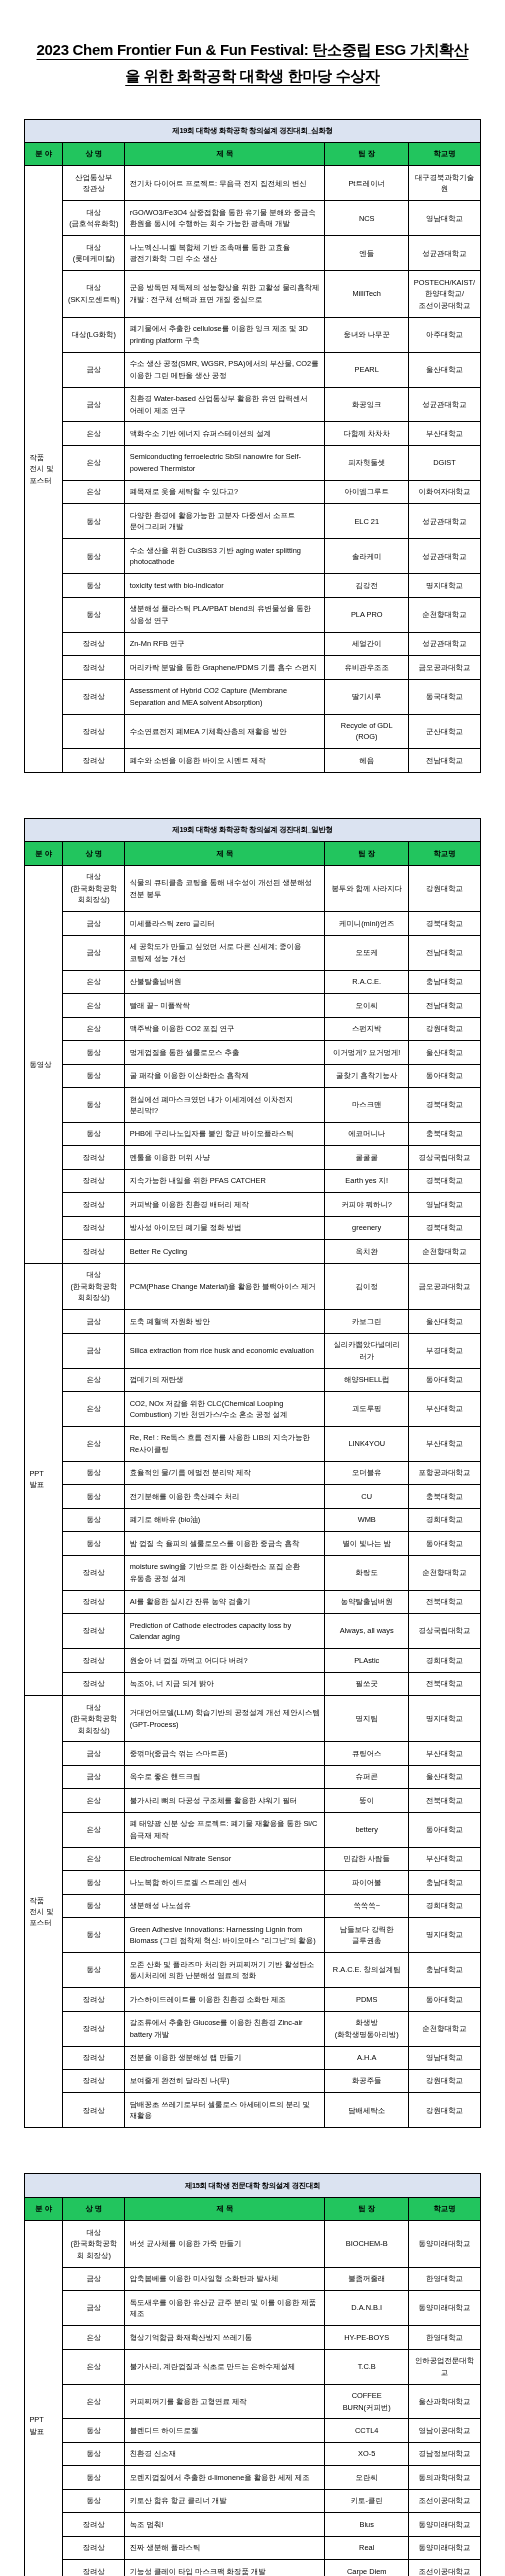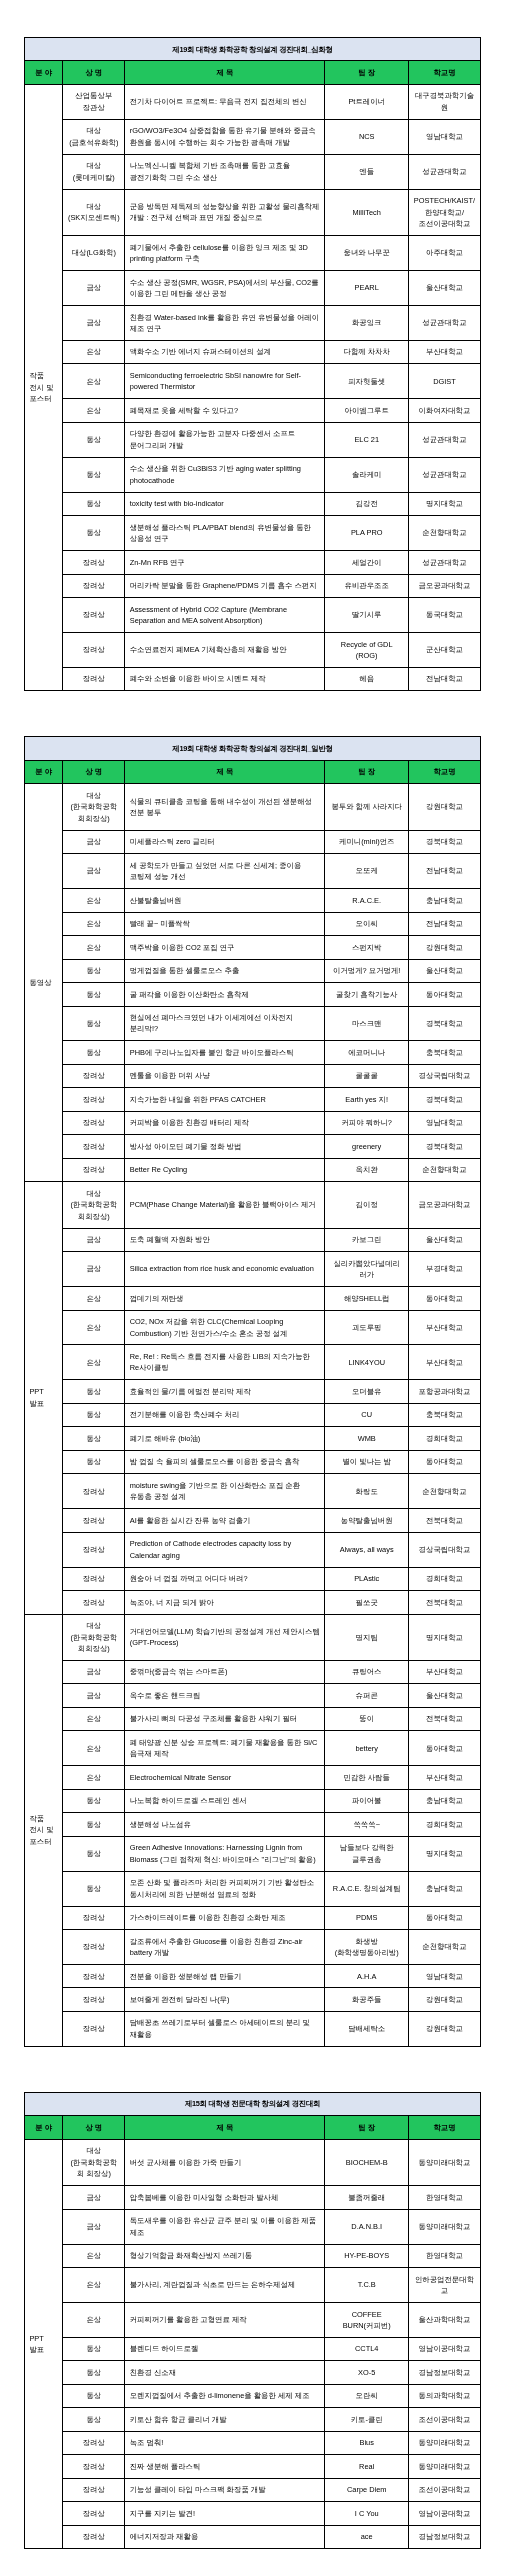--- a/index.html
+++ b/index.html
@@ -62,20 +62,21 @@
     font-size: 8.3px;
     line-height: 1.9;
   }
   .award-cell, .team-cell, .school-cell { text-align: center; }
   .title-cell { text-align: left; padding-left: 6px; }
 </style>
 </head>
 <body>
 
 <div class="page">
+  <h1 class="page-title">2023 Chem Frontier Fun &amp; Fun Festival: 탄소중립 ESG 가치확산을 위한 화학공학 대학생 한마당 수상자</h1>
   <div id="tables-root">
       <table class="award-table">
         <colgroup>
           <col style="width: 8.4%;">
           <col style="width: 13.6%;">
           <col style="width: 43.9%;">
           <col style="width: 18.3%;">
           <col style="width: 15.8%;">
         </colgroup>
         <thead>
@@ -123,21 +124,21 @@
             <td class="school-cell">아주대학교</td>
           </tr>
           <tr>
             <td class="award-cell">금상</td>
             <td class="title-cell">수소 생산 공정(SMR, WGSR, PSA)에서의 부산물, CO2를 이용한 그린 메탄올 생산 공정</td>
             <td class="team-cell">PEARL</td>
             <td class="school-cell">울산대학교</td>
           </tr>
           <tr>
             <td class="award-cell">금상</td>
-            <td class="title-cell">친환경 Water-based ink를 활용한 유연 유변물성을 어레이 제조 연구</td>
+            <td class="title-cell">친환경 Water-based 산업통상부 활용한 유연 압력센서 어레이 제조 연구</td>
             <td class="team-cell">화공잉크</td>
             <td class="school-cell">성균관대학교</td>
           </tr>
           <tr>
             <td class="award-cell">은상</td>
             <td class="title-cell">액화수소 기반 에너지 슈퍼스테이션의 설계</td>
             <td class="team-cell">다함께 차차차</td>
             <td class="school-cell">부산대학교</td>
           </tr>
           <tr>

